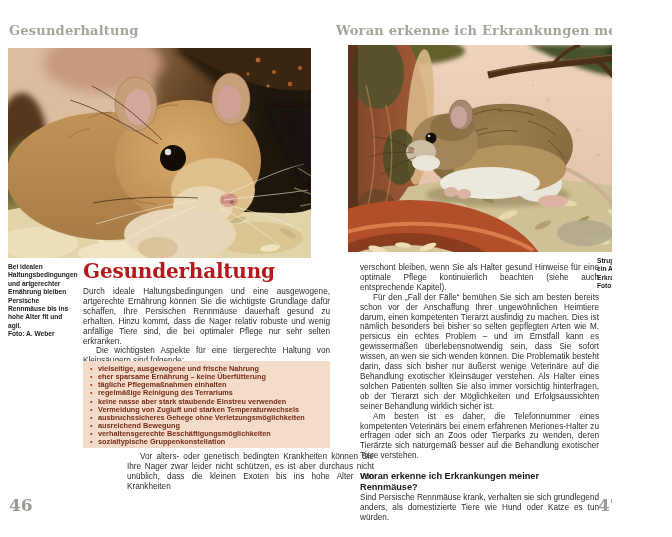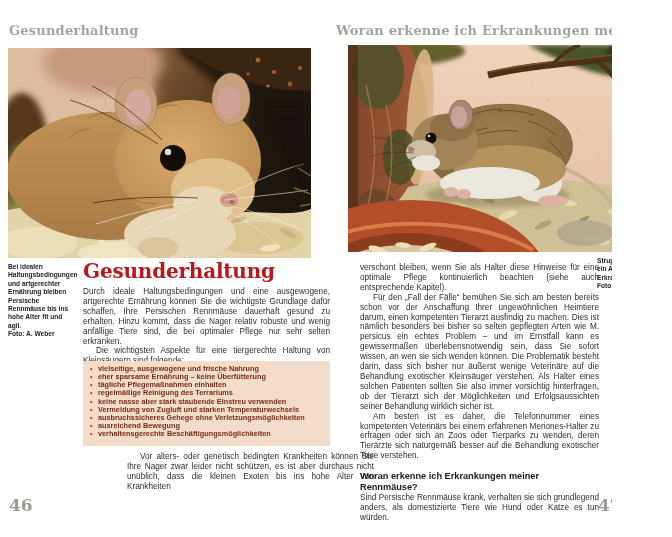--- a/index.html
+++ b/index.html
@@ -40,21 +40,21 @@
     color:var(--accent-red);letter-spacing:-.2px;
   }
   .col{position:absolute;font-size:8.2px;line-height:9.9px;text-align:justify;hyphens:auto;}
   .col p{margin:0;}
   .col p.indent{text-indent:13px;}
   #col-left-top{left:83px;top:287px;width:247px;}
   #col-left-bottom{left:83px;top:452px;width:247px;margin-left:44px;}
   #col-right{left:360px;top:263px;width:239px;}
   .checkbox-panel{
     position:absolute;left:83px;top:361px;width:247px;box-sizing:border-box;
-    background:var(--box-background);padding:4px 6px 8px 6px;
+    background:var(--box-background);padding:4px 6px 1px 6px;
   }
   .checklist{
     margin:0;padding:0;list-style:none;
     font-size:7.3px;line-height:8.15px;color:var(--box-text);font-weight:bold;
   }
   .checklist li{position:relative;padding-left:9px;}
   .checklist li::before{content:"\2022";position:absolute;left:1px;top:0;color:var(--bullet-red);}
   .subheading{
     margin:10px 0 0 0;font-size:9.2px;line-height:11px;font-weight:bold;color:#1a1a18;
     text-align:left;
@@ -316,29 +316,30 @@
     <ul class="checklist">
         <li>vielseitige, ausgewogene und frische Nahrung</li>
         <li>eher sparsame Ernährung – keine Überfütterung</li>
         <li>tägliche Pflegemaßnahmen einhalten</li>
         <li>regelmäßige Reinigung des Terrariums</li>
         <li>keine nasse aber stark staubende Einstreu verwenden</li>
         <li>Vermeidung von Zugluft und starken Temperaturwechsels</li>
         <li>ausbruchssicheres Gehege ohne Verletzungsmöglichkeiten</li>
         <li>ausreichend Bewegung</li>
         <li>verhaltensgerechte Beschäftigungsmöglichkeiten</li>
+        <li>sozialtypische Gruppenkonstellation</li>
       </ul>
   </div>
 
   <div class="col" id="col-left-bottom">
     <p class="indent">Vor alters- oder genetisch bedingten Krankheiten können Sie Ihre Nager zwar leider nicht schützen, es ist aber durchaus nicht unüblich, dass die kleinen Exoten bis ins hohe Alter von Krankheiten</p>
   </div>
 
   <div class="col" id="col-right">
-    <p>verschont bleiben, wenn Sie als Halter diese Hinweise für eine optimale Pflege kontinuierlich beachten (siehe auch entsprechende Kapitel).</p>
+    <p>verschont bleiben, wenn Sie als Halter gesund Hinweise für eine optimale Pflege kontinuierlich beachten (siehe auch entsprechende Kapitel).</p>
     <p class="indent">Für den „Fall der Fälle“ bemühen Sie sich am besten bereits schon vor der Anschaffung Ihrer ungewöhnlichen Heimtiere darum, einen kompetenten Tierarzt ausfindig zu machen. Dies ist nämlich besonders bei bisher so selten gepflegten Arten wie M. persicus ein echtes Problem – und im Ernstfall kann es gewissermaßen überlebensnotwendig sein, dass Sie sofort wissen, an wen sie sich wenden können. Die Problematik besteht darin, dass sich bisher nur äußerst wenige Veterinäre auf die Behandlung exotischer Kleinsäuger verstehen. Als Halter eines solchen Patienten sollten Sie also immer vorsichtig hinterfragen, ob der Tierarzt sich der Möglichkeiten und Erfolgsaussichten seiner Behandlung wirklich sicher ist.</p>
     <p class="indent">Am besten ist es daher, die Telefonnummer eines kompetenten Veterinärs bei einem erfahrenen Meriones-Halter zu erfragen oder sich an Zoos oder Tierparks zu wenden, deren Tierärzte sich naturgemäß besser auf die Behandlung exotischer Tiere verstehen.</p>
     <h3 class="subheading">Woran erkenne ich Erkrankungen meiner Rennmäuse?</h3>
     <p>Sind Persische Rennmäuse krank, verhalten sie sich grundlegend anders, als domestizierte Tiere wie Hund oder Katze es tun würden.</p>
   </div>
 
   <div class="pagenum" id="pagenum-left">46</div>
   <div class="pagenum" id="pagenum-right">47</div>
 
 </div>

